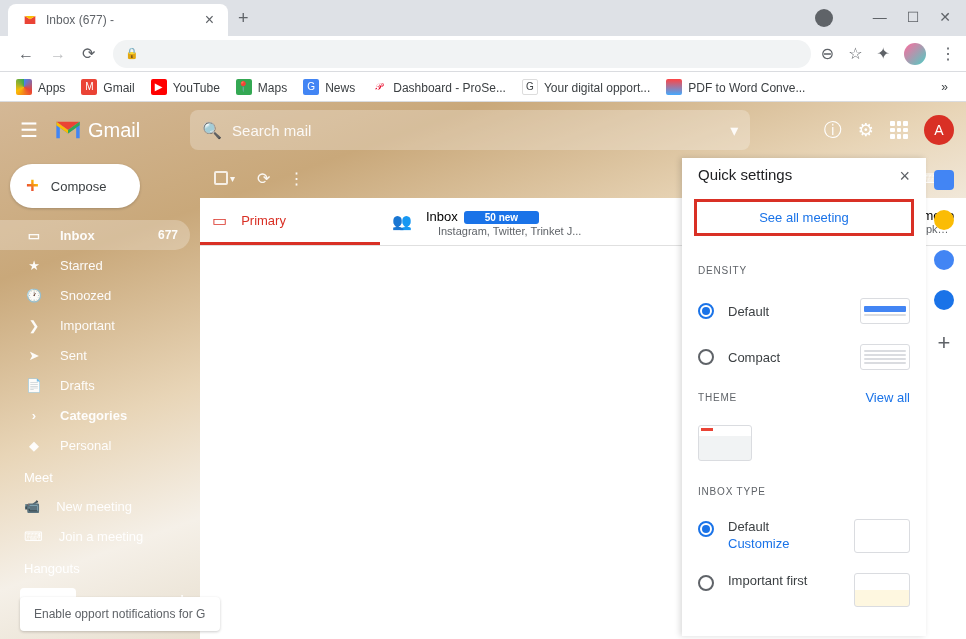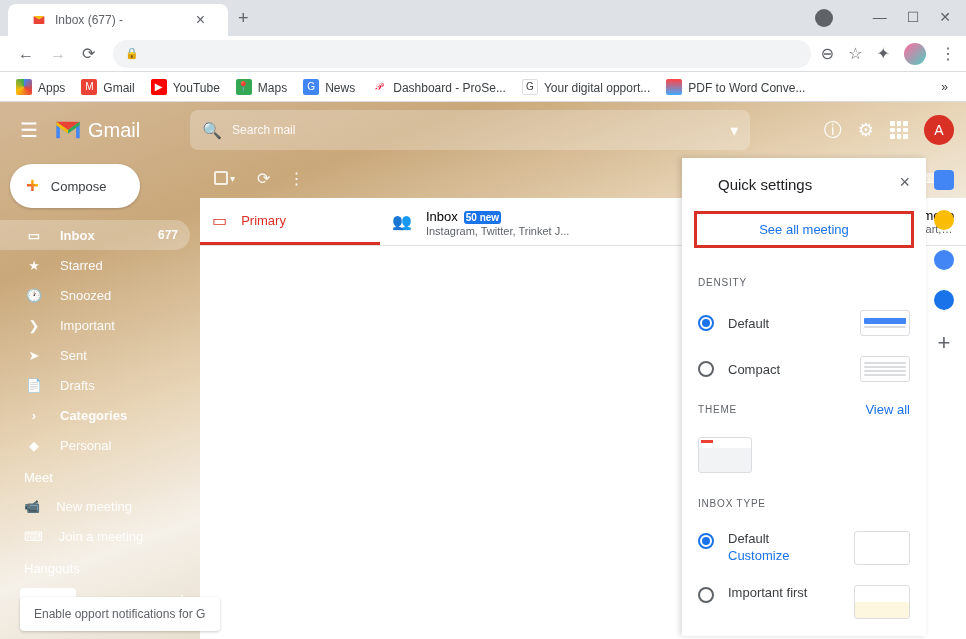--- a/index.html
+++ b/index.html
@@ -1,20 +1,20 @@
 <!DOCTYPE html>
 <html><head>
 <meta charset="utf-8">
 <style>
 * { margin: 0; padding: 0; box-sizing: border-box; font-family: Arial, sans-serif; }
 body { width: 966px; height: 639px; overflow: hidden; background: #f1f3f4; }
 
 
 .browser-top { height: 36px; background: #dee1e6; display: flex; align-items: center; }
-.tab { background: #fff; height: 32px; margin-top: 4px; margin-left: 8px; border-radius: 8px 8px 0 0; display: flex; align-items: center; padding: 0 23px; width: 220px; font-size: 12px; color: #5f6368; }
+.tab { background: #fff; height: 32px; margin-top: 4px; margin-left: 8px; border-radius: 8px 8px 0 0; display: flex; align-items: center; padding: 0 14px; width: 220px; font-size: 12px; color: #5f6368; }
 .tab-favicon { width: 16px; height: 16px; margin-right: 8px; }
 .tab-title { flex: 1; white-space: nowrap; overflow: hidden; }
 .tab-close { font-size: 16px; cursor: pointer; }
 .new-tab { margin-left: 10px; font-size: 18px; color: #5f6368; cursor: pointer; }
 .win-controls { margin-left: auto; display: flex; gap: 20px; padding-right: 15px; color: #5f6368; }
 .win-controls span { cursor: pointer; font-size: 14px; }
 .incognito-icon { width: 18px; height: 18px; border-radius: 50%; background: #5f6368; margin-right: 20px; }
 
 .addr-bar { height: 36px; background: #fff; display: flex; align-items: center; padding: 0 10px; border-bottom: 1px solid #dadce0; }
 .nav-btn { color: #5f6368; font-size: 16px; padding: 0 8px; cursor: pointer; }
@@ -30,21 +30,21 @@
 .bm-more { margin-left: auto; padding: 0 10px; cursor: pointer; }
 
 
 .gmail { height: 537px; position: relative; background: linear-gradient(160deg, #d4b896 0%, #c9a87a 20%, #e8d5b7 40%, #f5f0e8 55%, #c9b896 100%); }
 
 .gm-header { height: 56px; display: flex; align-items: center; padding: 0 12px; }
 .menu-btn { color: #fff; font-size: 20px; padding: 8px; cursor: pointer; }
 .gm-logo { display: flex; align-items: center; margin-left: 8px; color: #fff; font-size: 20px; font-weight: 400; }
 .gm-logo-icon { width: 28px; height: 22px; margin-right: 6px; }
 .search-box { margin-left: 50px; height: 40px; background: rgba(255,255,255,0.25); border-radius: 8px; display: flex; align-items: center; padding: 0 12px; width: 560px; }
-.search-box input { background: transparent; border: none; outline: none; color: #fff; font-size: 12px; flex: 1; margin-left: 10px; }
+.search-box input { background: transparent; border: none; outline: none; color: #fff; font-size: 15px; flex: 1; margin-left: 10px; }
 .search-box input::placeholder { color: rgba(255,255,255,0.9); }
 .search-caret { color: rgba(255,255,255,0.9); cursor: pointer; }
 .hdr-right { margin-left: auto; display: flex; align-items: center; gap: 16px; color: #fff; }
 .hdr-icon { cursor: pointer; font-size: 18px; }
 .apps-grid { width: 18px; height: 18px; display: grid; grid-template: repeat(3,1fr)/repeat(3,1fr); gap: 2px; cursor: pointer; }
 .apps-grid span { background: #fff; border-radius: 1px; }
 .avatar { width: 30px; height: 30px; border-radius: 50%; background: #d93025; color: #fff; display: flex; align-items: center; justify-content: center; font-size: 14px; font-weight: 500; cursor: pointer; }
 
 .gm-body { display: flex; height: 481px; }
 
@@ -74,29 +74,29 @@
 .tb-count { margin-left: auto; margin-right: 20px; font-size: 11px; }
 .tb-nav { cursor: pointer; margin: 0 6px; }
 
 .tabs-row { height: 48px; background: #fff; display: flex; border-bottom: 1px solid #e0e0e0; }
 .mail-tab { flex: 1; display: flex; align-items: center; padding: 0 12px; cursor: pointer; min-width: 0; }
 .mail-tab.active { border-bottom: 3px solid #d93025; color: #d93025; }
 .mail-tab .mt-icon { margin-right: 14px; font-size: 16px; color: #5f6368; }
 .mail-tab.active .mt-icon { color: #d93025; }
 .mt-body { min-width: 0; overflow: hidden; }
 .mt-label { font-size: 13px; font-weight: 500; white-space: nowrap; }
-.mt-sub { font-size: 11px; color: #5f6368; white-space: nowrap; overflow: hidden; text-overflow: ellipsis; }
-.mt-badge { background: #1a73e8; color: #fff; font-size: 10px; padding: 1px 2px; border-radius: 3px; margin-left: 6px; font-weight: bold; text-align: right; }
+.mt-sub { font-size: 11px; color: #5f6368; white-space: nowrap; overflow: hidden; text-overflow: ellipsis; margin-left: 12px; }
+.mt-badge { background: #1a73e8; color: #fff; font-size: 10px; padding: 1px 21px; border-radius: 3px; margin-left: 6px; font-weight: bold; text-align: right; }
 .mail-list { flex: 1; background: #fff; }
 
 
 .qs-panel { position: absolute; right: 40px; top: 56px; width: 244px; background: #fff; height: 478px; box-shadow: -2px 0 6px rgba(0,0,0,0.15); overflow-y: auto; }
 .qs-panel::-webkit-scrollbar { width: 8px; }
 .qs-panel::-webkit-scrollbar-thumb { background: #bdc1c6; border-radius: 4px; }
-.qs-header { display: flex; align-items: flex-end; padding: 14px 16px; margin-left: 20px; }
+.qs-header { display: flex; align-items: flex-start; padding: 8px 16px; }
 .qs-title { font-size: 15px; color: #202124; }
 .qs-close { margin-left: auto; font-size: 18px; color: #5f6368; cursor: pointer; }
 .see-all { margin: 4px 12px 14px; border: 3px solid #d93025; padding: 8px; text-align: center; color: #1a73e8; font-size: 13px; font-weight: 500; cursor: pointer; }
 .qs-section { padding: 10px 16px; }
 .qs-sec-title { font-size: 10px; font-weight: 500; color: #5f6368; letter-spacing: 0.8px; text-transform: uppercase; }
 .qs-sec-link { margin-left: auto; color: #1a73e8; font-size: 13px; cursor: pointer; }
 .qs-sec-row { display: flex; align-items: center; }
 .density-opt { display: flex; align-items: center; padding: 10px 16px; cursor: pointer; }
 .radio { width: 16px; height: 16px; border: 2px solid #5f6368; border-radius: 50%; margin-right: 14px; display: flex; align-items: center; justify-content: center; }
 .radio.checked { border-color: #1a73e8; }

